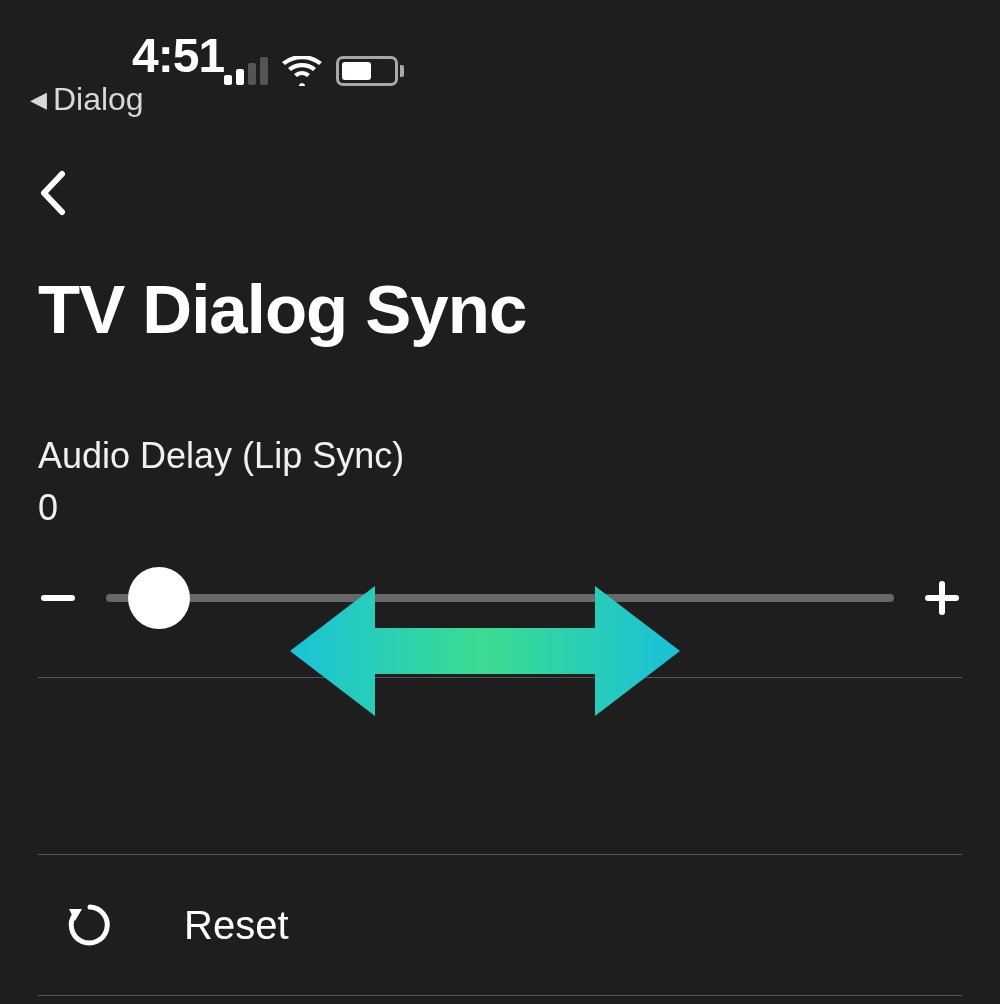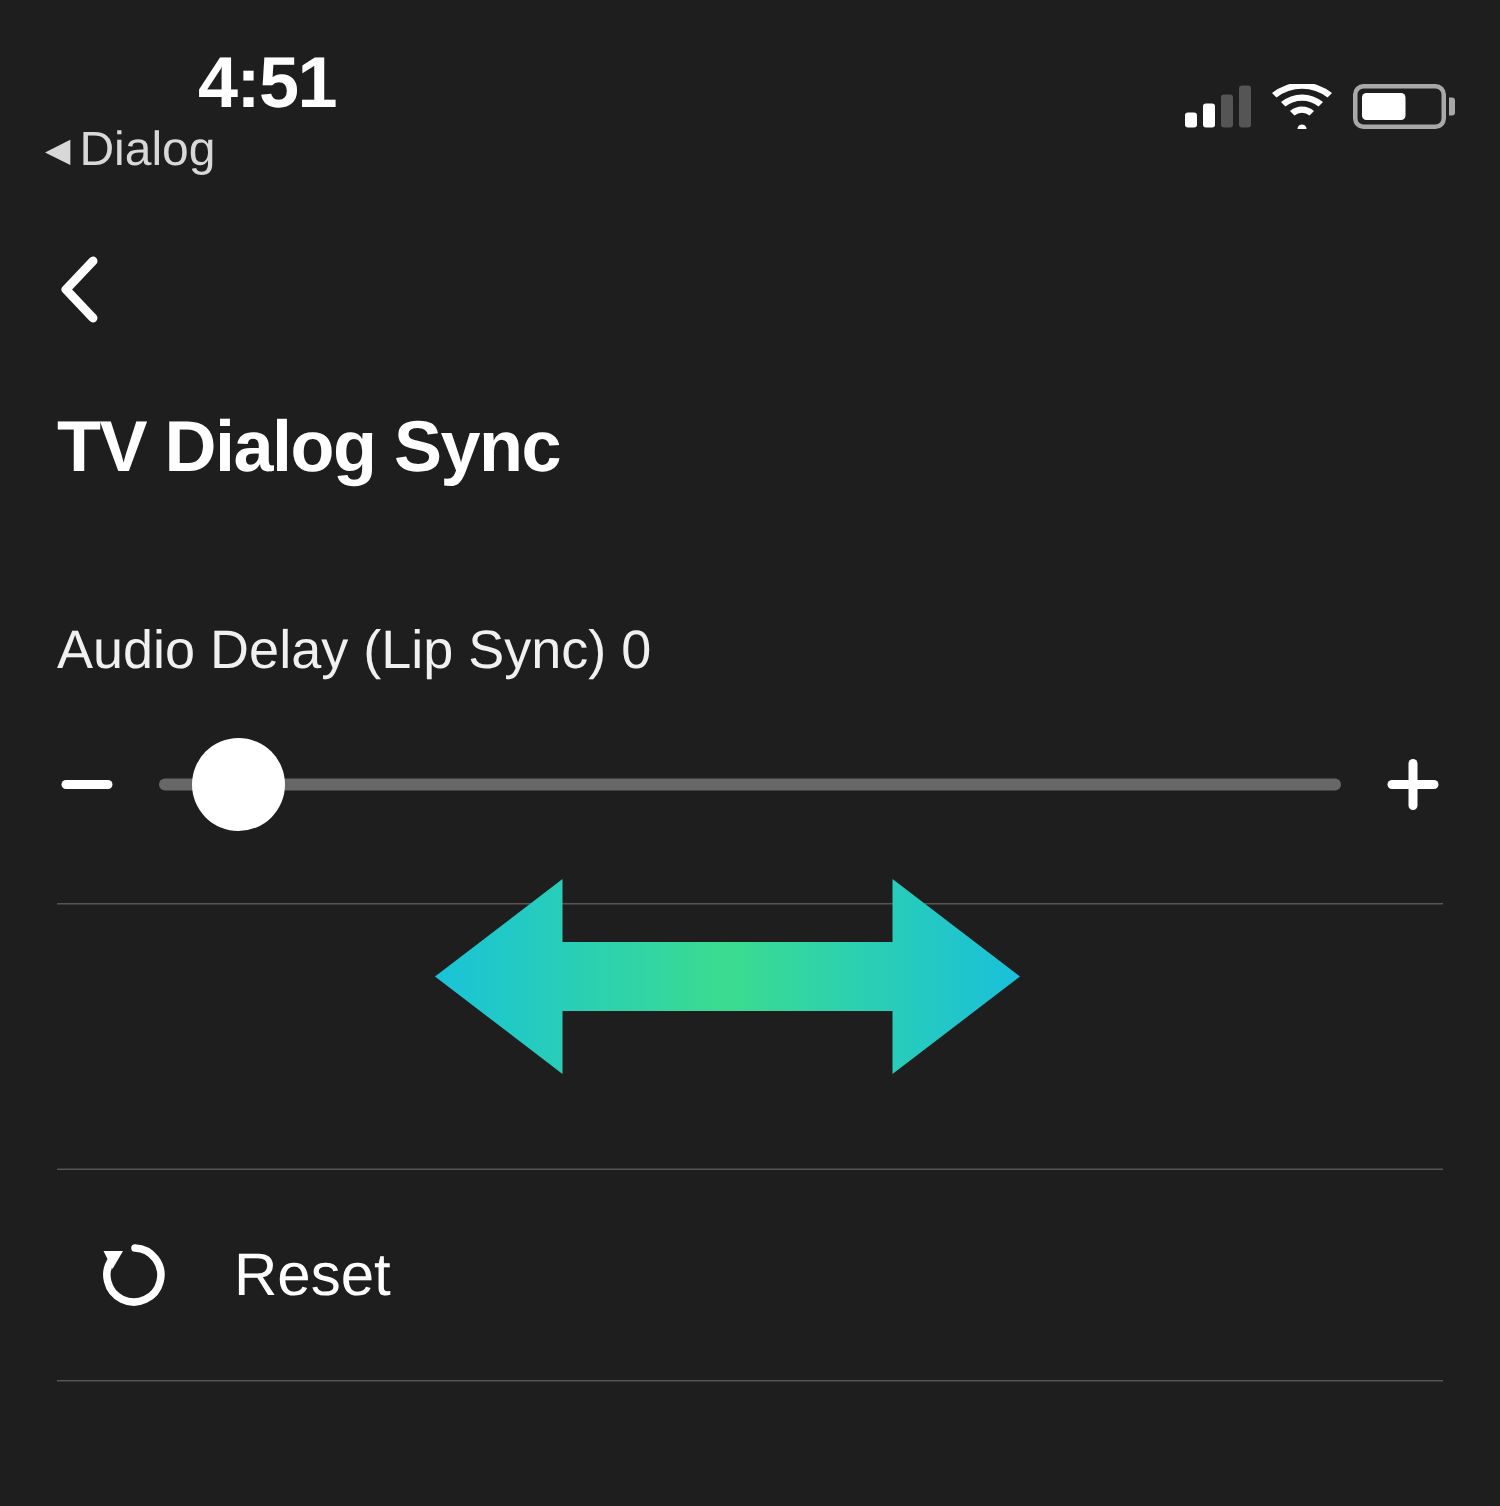--- a/index.html
+++ b/index.html
@@ -10,21 +10,21 @@
     body {
       width: 1000px;
       height: 1004px;
       background: #1e1e1e;
       color: #ffffff;
       font-family: -apple-system, BlinkMacSystemFont, "Segoe UI", Helvetica, Arial, sans-serif;
       overflow: hidden;
     }
     .status-bar {
       display: flex;
-      justify-content: space-between;
+      justify-content: flex-start;
       align-items: flex-start;
       padding: 28px 30px 0 30px;
       height: 110px;
     }
     .status-left {
       display: flex;
       flex-direction: column;
       gap: 4px;
     }
     .time {
@@ -92,33 +92,34 @@
       height: 12px;
       background: #a8a8a8;
       border-radius: 0 2px 2px 0;
       margin-left: 2px;
     }
     .nav-back {
       padding: 60px 0 0 38px;
       cursor: pointer;
     }
     .page-title {
-      font-size: 48px;
+      font-size: 69px;
       font-weight: 700;
       letter-spacing: -1px;
       padding: 50px 0 0 38px;
     }
     .slider-section {
       padding: 86px 38px 0 38px;
     }
     .slider-label-row {
       display: flex;
       gap: 10px;
       font-size: 36px;
       color: #f0f0f0;
+      flex-direction: column;
     }
     .slider-row {
       display: flex;
       align-items: center;
       gap: 28px;
       margin-top: 38px;
     }
     .slider-btn {
       cursor: pointer;
       display: flex;
@@ -161,20 +162,21 @@
       display: flex;
       align-items: center;
       gap: 42px;
       padding: 46px 0 46px 66px;
       cursor: pointer;
     }
     .reset-label {
       font-size: 40px;
       color: #ffffff;
       font-weight: 500;
+      margin-left: 28px;
     }
     .arrow-overlay {
       position: absolute;
       left: 290px;
       top: 576px;
       pointer-events: none;
     }
   </style>
 </head>
 <body>

